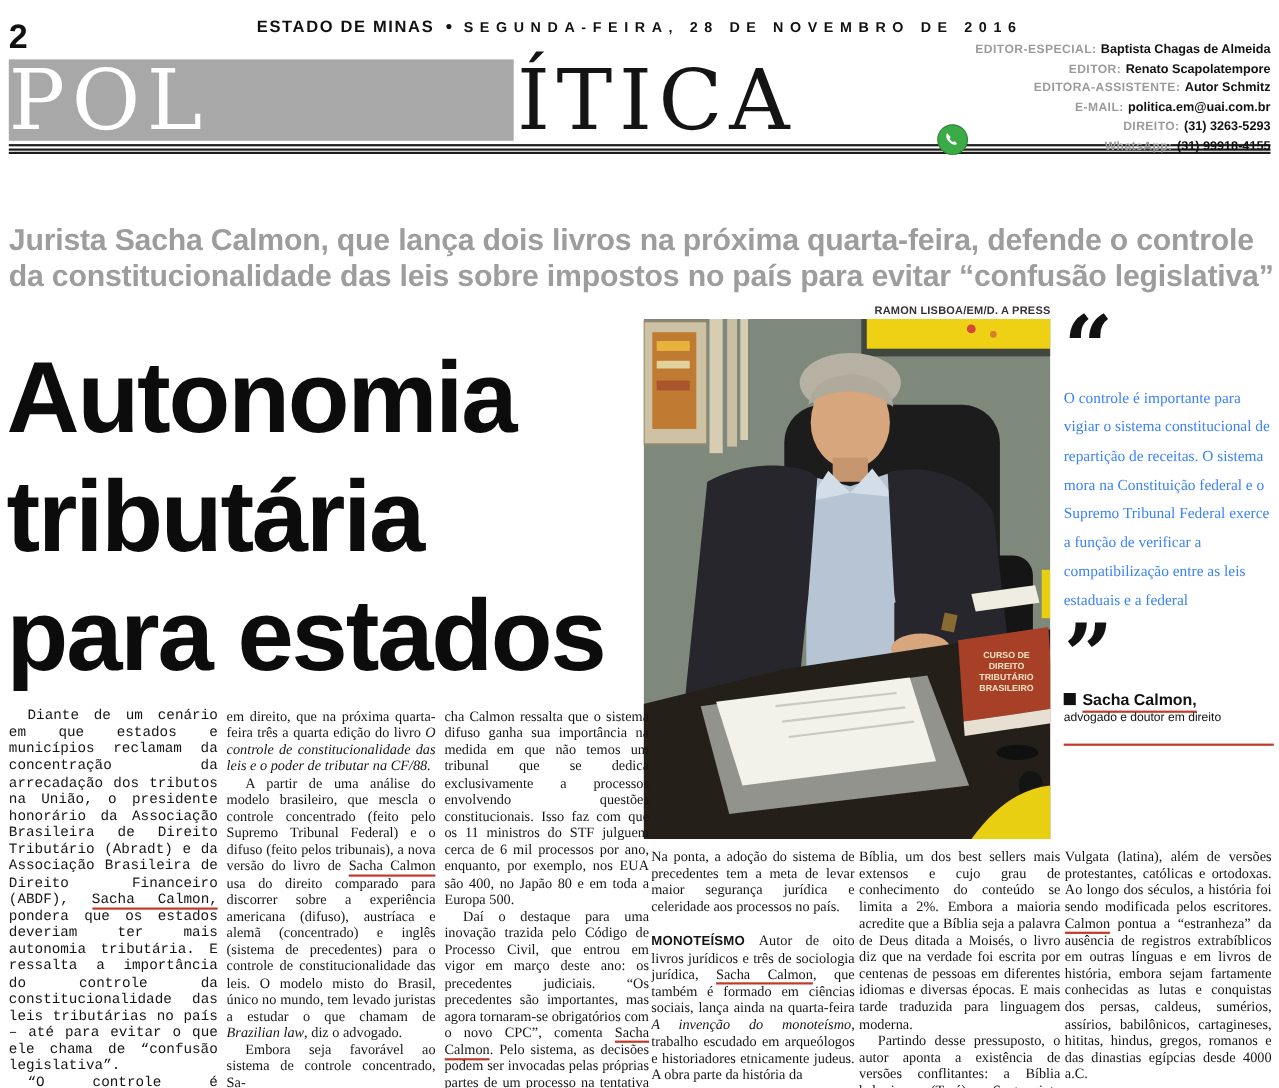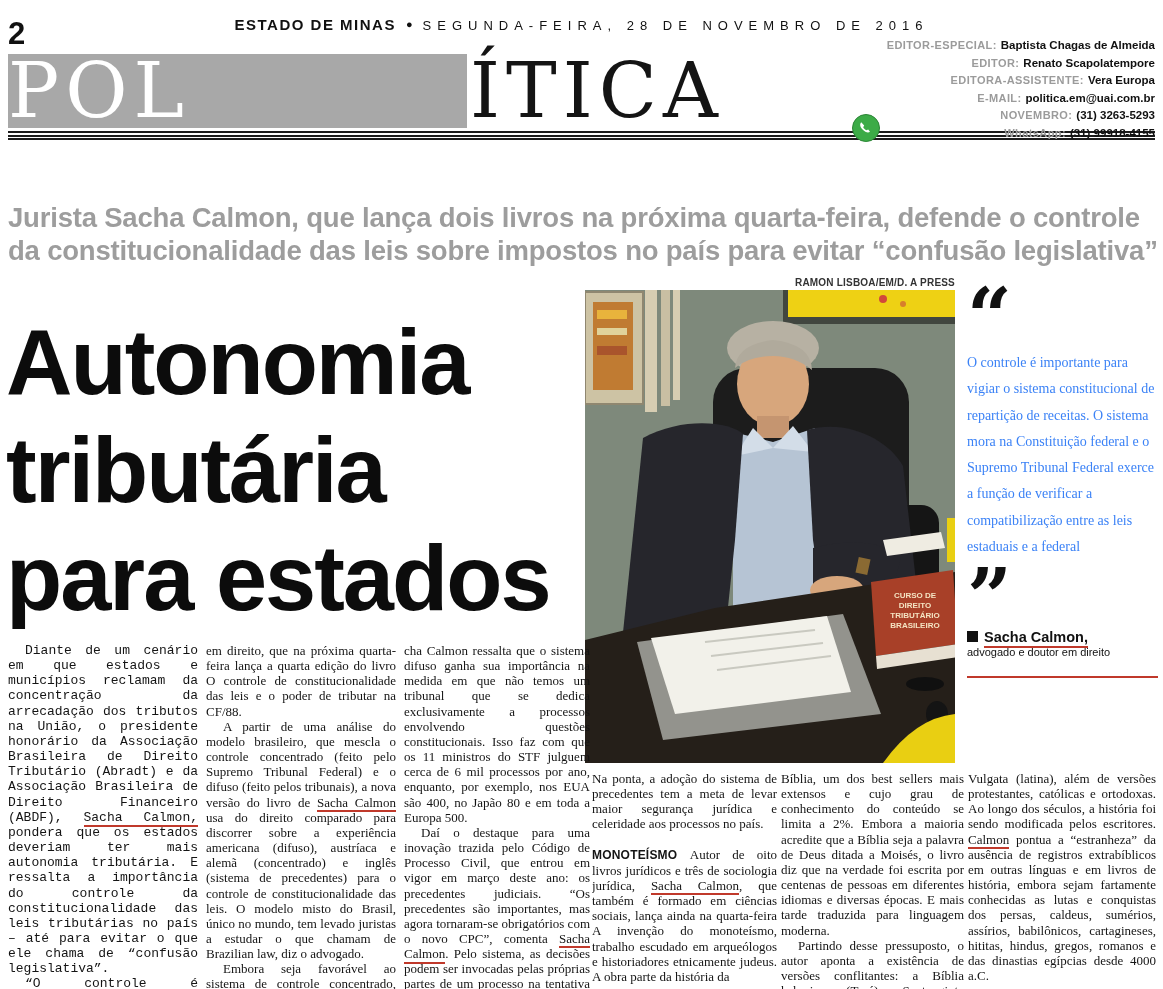--- a/index.html
+++ b/index.html
@@ -5,21 +5,21 @@
   * { margin:0; padding:0; box-sizing:border-box; }
   html,body { background:#ffffff; }
   body { font-family:"Liberation Sans", sans-serif; color:#111; }
   .page { position:relative; width:1163px; height:989px; background:#fff; overflow:hidden; margin:0 auto; }
 
   
   .page-number { position:absolute; left:8px; top:16px; font-size:31px; font-weight:bold; letter-spacing:0; }
   .dateline { position:absolute; left:0; right:0; top:16px; text-align:center; white-space:nowrap; }
   .paper-name { font-size:15px; font-weight:bold; letter-spacing:1.5px; }
   .dl-bullet { font-size:11px; margin:0 10px; vertical-align:2px; }
-  .date-text { font-size:13px; font-weight:normal; letter-spacing:6px; }
+  .date-text { font-size:13px; font-weight:bold; letter-spacing:6px; }
 
   .credits { position:absolute; right:8px; top:36px; text-align:right; z-index:5; }
   .credit-row { line-height:15.6px; white-space:nowrap; }
   .cl { font-size:11px; color:#9b9b9b; font-weight:bold; letter-spacing:0.4px; }
   .cv { font-size:11.5px; color:#111; font-weight:bold; margin-left:4px; }
   .wa-icon { position:absolute; left:-37px; bottom:-6px; }
 
   
   .mast-gray { position:absolute; left:8px; top:54px; width:459px; height:74px; background:#a8a8a8; }
   .mast-pol { position:absolute; left:8px; top:50px; width:457px; height:78px; text-align:left;
@@ -64,39 +64,39 @@
          font-size:13px; line-height:15.15px; color:#141414; text-align:justify; }
   #c1 { left:8px;   width:190px;font-family:Liberation Mono, monospace; }
   #c2 { left:206px; width:190px; }
   #c3 { left:404px; width:186px; }
   #c4 { left:592px; width:185px; top:771px; }
   #c5 { left:781px; width:183px; top:771px; }
   #c6 { left:968px; width:188px; top:771px; }
   .col p.ind { text-indent:17px; }
   .col p.gap { margin-top:15px; }
   .s-annotated { border-bottom:2px solid #c0392b; padding-bottom:0.5px; }
-  .s-title { }
+  .s-title { font-style:italic; }
   .s-lead { font-family:"Liberation Sans", sans-serif; font-weight:bold; font-size:12px; letter-spacing:0.2px; }
 </style>
 </head>
 <body>
 
 <div class="page">
 
   <div class="page-number">2</div>
   <div class="dateline">
     <span class="paper-name">ESTADO DE MINAS</span><span class="dl-bullet">●</span><span class="date-text">SEGUNDA-FEIRA, 28 DE NOVEMBRO DE 2016</span>
   </div>
 
   <div class="credits">
     <div class="credit-row"><span class="cl">EDITOR-ESPECIAL:</span><span class="cv">Baptista Chagas de Almeida</span></div>
     <div class="credit-row"><span class="cl">EDITOR:</span><span class="cv">Renato Scapolatempore</span></div>
-    <div class="credit-row"><span class="cl">EDITORA-ASSISTENTE:</span><span class="cv">Vera Europa</span></div>
+    <div class="credit-row"><span class="cl">EDITORA-ASSISTENTE:</span><span class="cv">Autor Schmitz</span></div>
     <div class="credit-row"><span class="cl">E-MAIL:</span><span class="cv">politica.em@uai.com.br</span></div>
-    <div class="credit-row"><span class="cl">NOVEMBRO:</span><span class="cv">(31) 3263-5293</span></div>
+    <div class="credit-row"><span class="cl">DIREITO:</span><span class="cv">(31) 3263-5293</span></div>
     <div class="credit-row" style="position:relative;">
       <span class="wa-icon">
         <svg width="32" height="32" viewBox="0 0 32 32">
           <circle cx="16" cy="15" r="13.5" fill="#3cab47" stroke="#2c8436" stroke-width="1"></circle>
           <path d="M16 29 L12 24 L20 24 Z" fill="#3cab47"></path>
           <path d="M11.2 9.2 c-1.6 1.6 -1.4 4.4 1.4 7.4 c2.8 3 5.8 3.6 7.4 2.2 l-1.8-2.4 l-1.8 0.8 c-1.2-0.4 -2.6-1.8 -3.2-3 l1-1.6 z" fill="#ffffff"></path>
         </svg>
       </span>
       <span class="cl">WhatsApp:</span><span class="cv">(31) 99918-4155</span>
     </div>
@@ -198,21 +198,21 @@
       <span class="q-square"></span><span class="q-author">Sacha Calmon,</span>
     </div>
     <span class="q-role">advogado e doutor em direito</span>
   </div>
 
   <div class="col" id="c1">
     <p class="ind"><span>Diante de um cenário em que estados e municípios reclamam da concentração da arrecadação dos tributos na União, o presidente honorário da Associação Brasileira de Direito Tributário (Abradt) e da Associação Brasileira de Direito Financeiro (ABDF), </span><span class="s-annotated">Sacha Calmon,</span><span> pondera que os estados deveriam ter mais autonomia tributária. E ressalta a importância do controle da constitucionalidade das leis tributárias no país – até para evitar o que ele chama de “confusão legislativa”.</span></p>
     <p class="ind"><span>“O controle é importante para vigiar o sistema constitucional de repartição de receitas. O sistema mora na Constituição federal e o Supremo Tribunal Federal exerce a função de verificar a compatibilização entre as leis estaduais e a federal”, diz o advogado e doutor</span></p>
   </div>
   <div class="col" id="c2">
-    <p><span>em direito, que na próxima quarta-feira lança a quarta edição do livro </span><span class="s-title">O controle de constitucionalidade das leis e o poder de tributar na CF/88.</span></p>
+    <p><span>em direito, que na próxima quarta-feira três a quarta edição do livro </span><span class="s-title">O controle de constitucionalidade das leis e o poder de tributar na CF/88.</span></p>
     <p class="ind"><span>A partir de uma análise do modelo brasileiro, que mescla o controle concentrado (feito pelo Supremo Tribunal Federal) e o difuso (feito pelos tribunais), a nova versão do livro de </span><span class="s-annotated">Sacha Calmon</span><span> usa do direito comparado para discorrer sobre a experiência americana (difuso), austríaca e alemã (concentrado) e inglês (sistema de precedentes) para o controle de constitucionalidade das leis. O modelo misto do Brasil, único no mundo, tem levado juristas a estudar o que chamam de </span><span class="s-title">Brazilian law</span><span>, diz o advogado.</span></p>
     <p class="ind"><span>Embora seja favorável ao sistema de controle concentrado, Sa-</span></p>
   </div>
   <div class="col" id="c3">
     <p><span>cha Calmon ressalta que o sistema difuso ganha sua importância na medida em que não temos um tribunal que se dedica exclusivamente a processos envolvendo questões constitucionais. Isso faz com que os 11 ministros do STF julguem cerca de 6 mil processos por ano, enquanto, por exemplo, nos EUA são 400, no Japão 80 e em toda a Europa 500.</span></p>
     <p class="ind"><span>Daí o destaque para uma inovação trazida pelo Código de Processo Civil, que entrou em vigor em março deste ano: os precedentes judiciais. “Os precedentes são importantes, mas agora tornaram-se obrigatórios com o novo CPC”, comenta </span><span class="s-annotated">Sacha Calmon</span><span>. Pelo sistema, as decisões podem ser invocadas pelas próprias partes de um processo na tentativa de convencer o juiz sobre sua versão.</span></p>
   </div>
   <div class="col" id="c4">
     <p><span>Na ponta, a adoção do sistema de precedentes tem a meta de levar maior segurança jurídica e celeridade aos processos no país.</span></p>
     <p class="gap"><span class="s-lead">MONOTEÍSMO </span><span>Autor de oito livros jurídicos e três de sociologia jurídica, </span><span class="s-annotated">Sacha Calmon</span><span>, que também é formado em ciências sociais, lança ainda na quarta-feira </span><span class="s-title">A invenção do monoteísmo</span><span>, trabalho escudado em arqueólogos e historiadores etnicamente judeus. A obra parte da história da</span></p>

